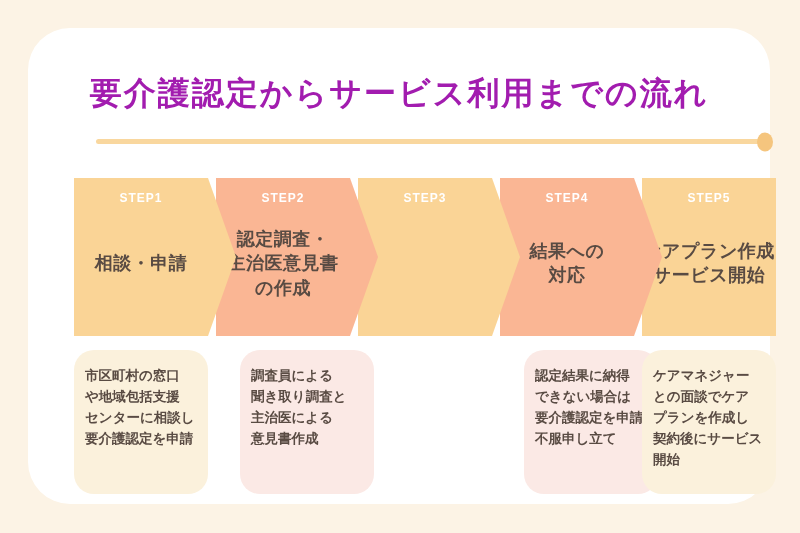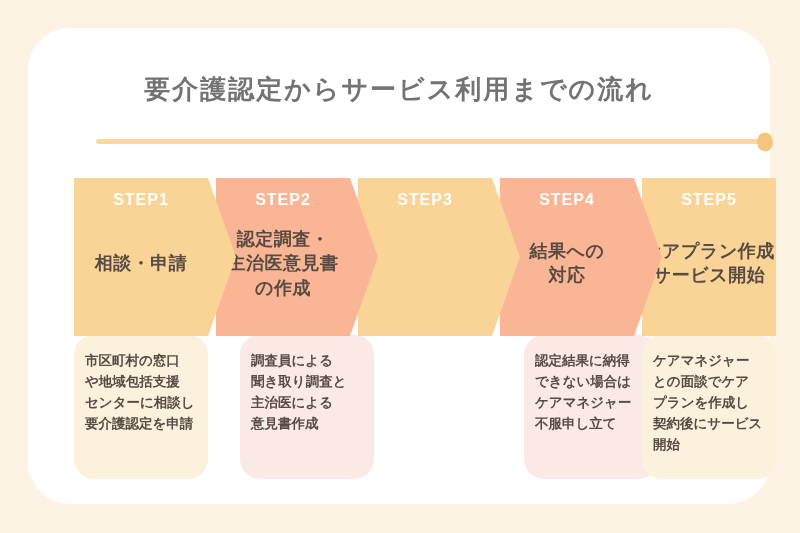--- a/index.html
+++ b/index.html
@@ -10,22 +10,22 @@
     position:relative;overflow:hidden;
   }
   .page{position:absolute;inset:0;}
   .card{
     position:absolute;left:28px;top:28px;width:742px;height:476px;
     background:#FFFFFF;border-radius:42px;
   }
   .title{
     position:absolute;left:0;top:44px;width:100%;
     margin:0;text-align:center;
-    font-size:26px;font-weight:800;letter-spacing:2px;
-    color:#737373;
+    font-size:32px;font-weight:800;letter-spacing:2px;
+    color:#a21caf;
   }
   .underline{
     position:absolute;left:68px;top:111px;width:668px;height:5px;
     background:#F9D79E;border-radius:3px;
   }
   .underline .dot{
     position:absolute;right:-9px;top:50%;transform:translateY(-50%);
     width:16px;height:19px;border-radius:50%;
     background:#F5C57E;
   }
@@ -35,32 +35,32 @@
     clip-path:polygon(0 0,134px 0,162px 79px,134px 158px,0 158px);
   }
   .arrow.last{width:134px;clip-path:none;}
   .arrow.yellow{background:#FAD496;}
   .arrow.salmon{background:#FAB694;}
   .z5{z-index:50}.z4{z-index:40}.z3{z-index:30}.z2{z-index:20}.z1{z-index:10}
   .pos0{left:46px}.pos1{left:188px}.pos2{left:330px}.pos3{left:472px}.pos4{left:614px}
   .badge{
     position:absolute;top:13px;left:0;width:134px;
     text-align:center;color:#FFFFFF;
-    font-size:16px;font-weight:800;letter-spacing:1px;
+    font-size:12px;font-weight:800;letter-spacing:1px;
   }
   .arrow-label{
     position:absolute;top:calc(50% + 6px);left:0;width:134px;
     transform:translateY(-50%);
     text-align:center;color:#594B43;
     font-size:18px;font-weight:800;line-height:1.35;
     white-space:pre-line;letter-spacing:0.5px;
   }
   
   .note{
-    position:absolute;top:307px;width:134px;height:144px;
+    position:absolute;top:322px;width:134px;height:144px;
     border-radius:20px;box-sizing:border-box;
     padding:16px 11px;
     color:#594B43;font-size:13.5px;font-weight:700;line-height:1.55;
     white-space:pre-line;
   }
   .note.cream{background:#FBF1DC;}
   .note.pink{background:#FBE9E5;margin-left:24px;}
 </style>
 </head>
 <body>
@@ -100,21 +100,21 @@
     <div class="note cream pos0">市区町村の窓口
 や地域包括支援
 センターに相談し
 要介護認定を申請</div>
     <div class="note pink pos1">調査員による
 聞き取り調査と
 主治医による
 意見書作成</div>
     <div class="note pink pos3">認定結果に納得
 できない場合は
-ケアマネジャー
+要介護認定を申請
 不服申し立て</div>
     <div class="note cream pos4">ケアマネジャー
 との面談でケア
 プランを作成し
 契約後にサービス
 開始</div>
 
   </div>
 </div>
 

